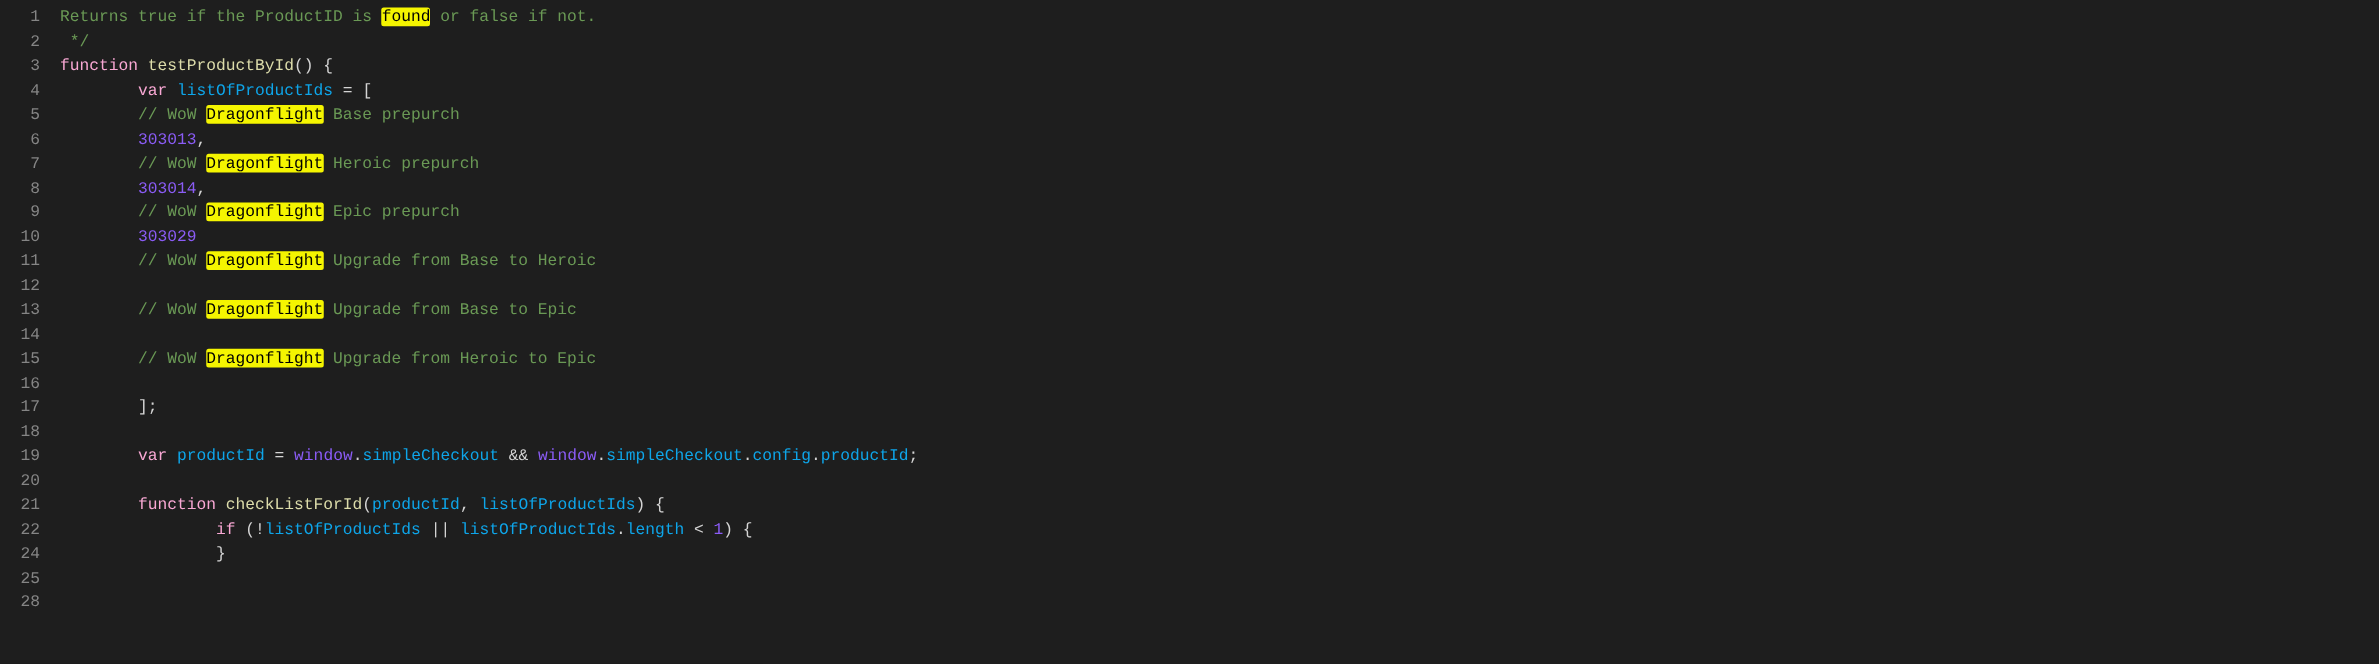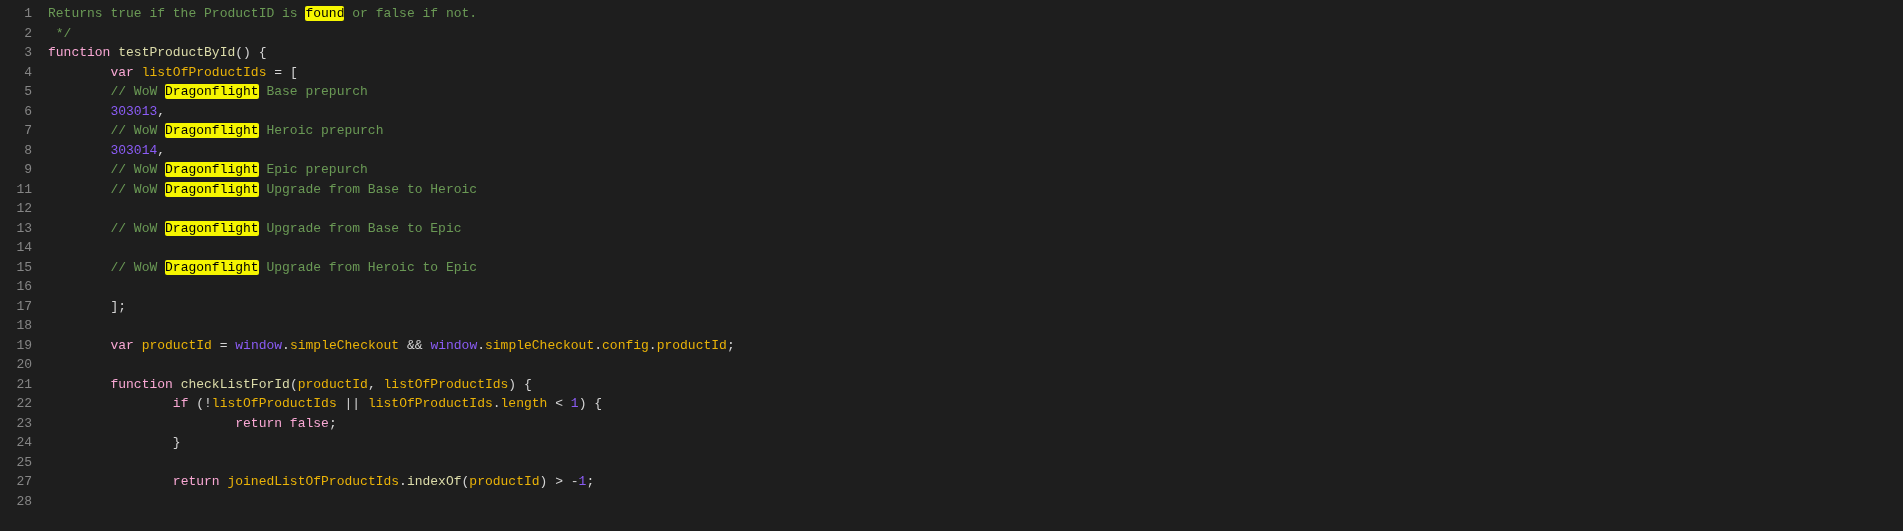--- a/index.html
+++ b/index.html
@@ -41,21 +41,21 @@
       flex: 1;
       white-space: pre;
     }
     .kw { color: #f9a8d4; }
     .fn { color: #dcdcaa; text-align: center; }
     .str { color: #ce9178; }
     .cm { color: #6a9955; margin-top: 20px; }
     .num { color: #8b5cf6; }
     .punc { color: #d4d4d4; }
     .plain { color: #8b5cf6; }
-    .prop { color: #eab308; }
+    .prop { color: #0ea5e9; }
     .highlight {
       background-color: #f5f500;
       color: #000000;
       border-radius: 2px;
     }
     .op { color: #d4d4d4; }
   </style>
 </head>
 <body>
 
@@ -99,20 +99,24 @@
   <div class="code-line">
     <span class="line-number">8</span>
     <span class="line-content">        <span class="num">303014</span><span class="punc">,</span></span>
   </div>
 
   <div class="code-line">
     <span class="line-number">9</span>
     <span class="line-content">        <span class="cm">// WoW </span><span class="highlight">Dragonflight</span><span class="cm"> Epic prepurch</span></span>
   </div>
 
+  <div class="code-line">
+    <span class="line-number">10</span>
+    <span class="line-content">        <span class="num">303029</span></span>
+  </div>
 
   <div class="code-line">
     <span class="line-number">11</span>
     <span class="line-content">        <span class="cm">// WoW </span><span class="highlight">Dragonflight</span><span class="cm"> Upgrade from Base to Heroic</span></span>
   </div>
 
   <div class="code-line">
     <span class="line-number">12</span>
     <span class="line-content"> </span>
   </div>
@@ -160,39 +164,31 @@
   <div class="code-line">
     <span class="line-number">21</span>
     <span class="line-content">        <span class="kw">function</span> <span class="fn">checkListForId</span><span class="punc">(</span><span class="prop">productId</span><span class="punc">,</span> <span class="prop">listOfProductIds</span><span class="punc">) {</span></span>
   </div>
 
   <div class="code-line">
     <span class="line-number">22</span>
     <span class="line-content">                <span class="kw">if</span> <span class="punc">(!</span><span class="prop">listOfProductIds</span> <span class="op">||</span> <span class="prop">listOfProductIds</span><span class="punc">.</span><span class="prop">length</span> <span class="op">&lt;</span> <span class="num">1</span><span class="punc">) {</span></span>
   </div>
 
-  <div class="code-line">
-    <span class="line-number">23</span>
-    <span class="line-content">                        <span class="kw">return</span> <span class="kw">false</span><span class="punc">;</span></span>
-  </div>
 
   <div class="code-line">
     <span class="line-number">24</span>
     <span class="line-content">                <span class="punc">}</span></span>
   </div>
 
   <div class="code-line">
     <span class="line-number">25</span>
     <span class="line-content"> </span>
   </div>
 
 
-  <div class="code-line">
-    <span class="line-number">27</span>
-    <span class="line-content">                <span class="kw">return</span> <span class="prop">joinedListOfProductIds</span><span class="punc">.</span><span class="fn">indexOf</span><span class="punc">(</span><span class="prop">productId</span><span class="punc">)</span> <span class="op">&gt;</span> <span class="op">-</span><span class="num">1</span><span class="punc">;</span></span>
-  </div>
 
   <div class="code-line">
     <span class="line-number">28</span>
     <span class="line-content">        </span>
   </div>
 
 </div>
 
 </body></html>

